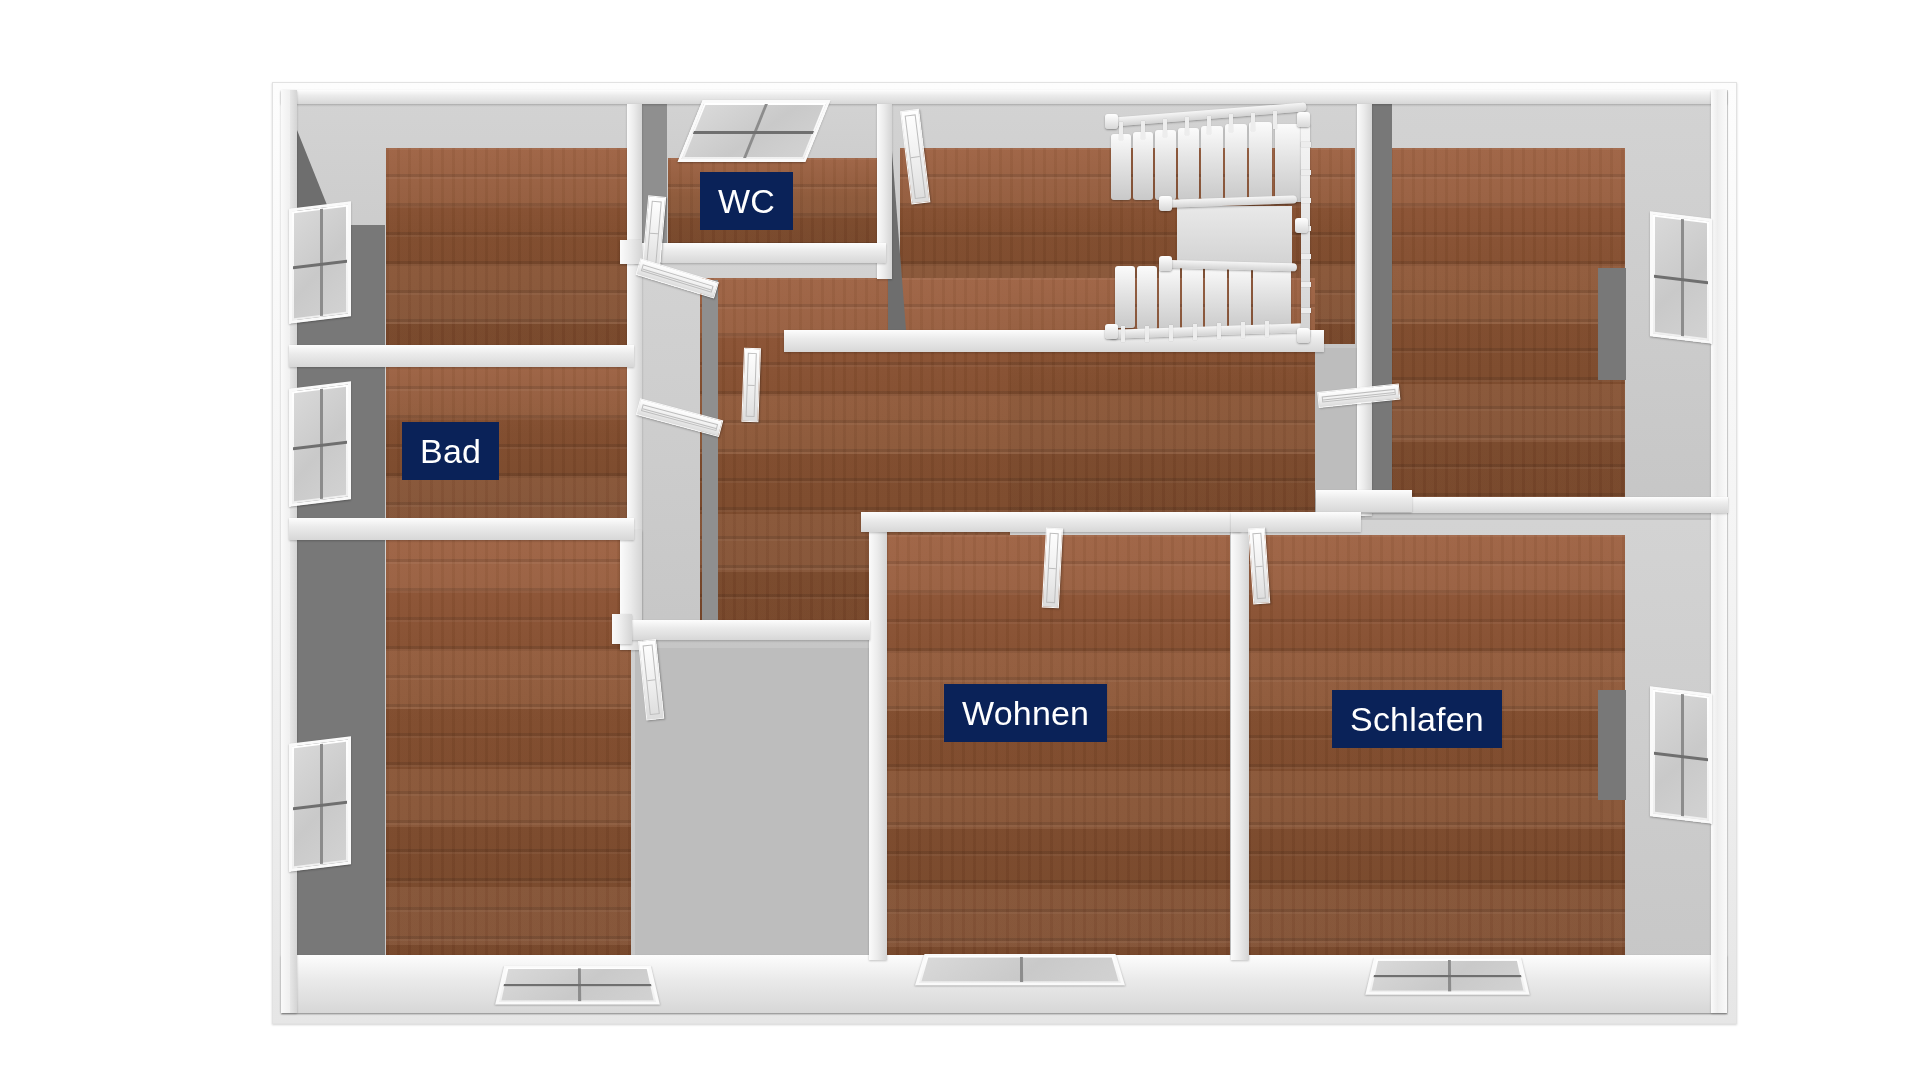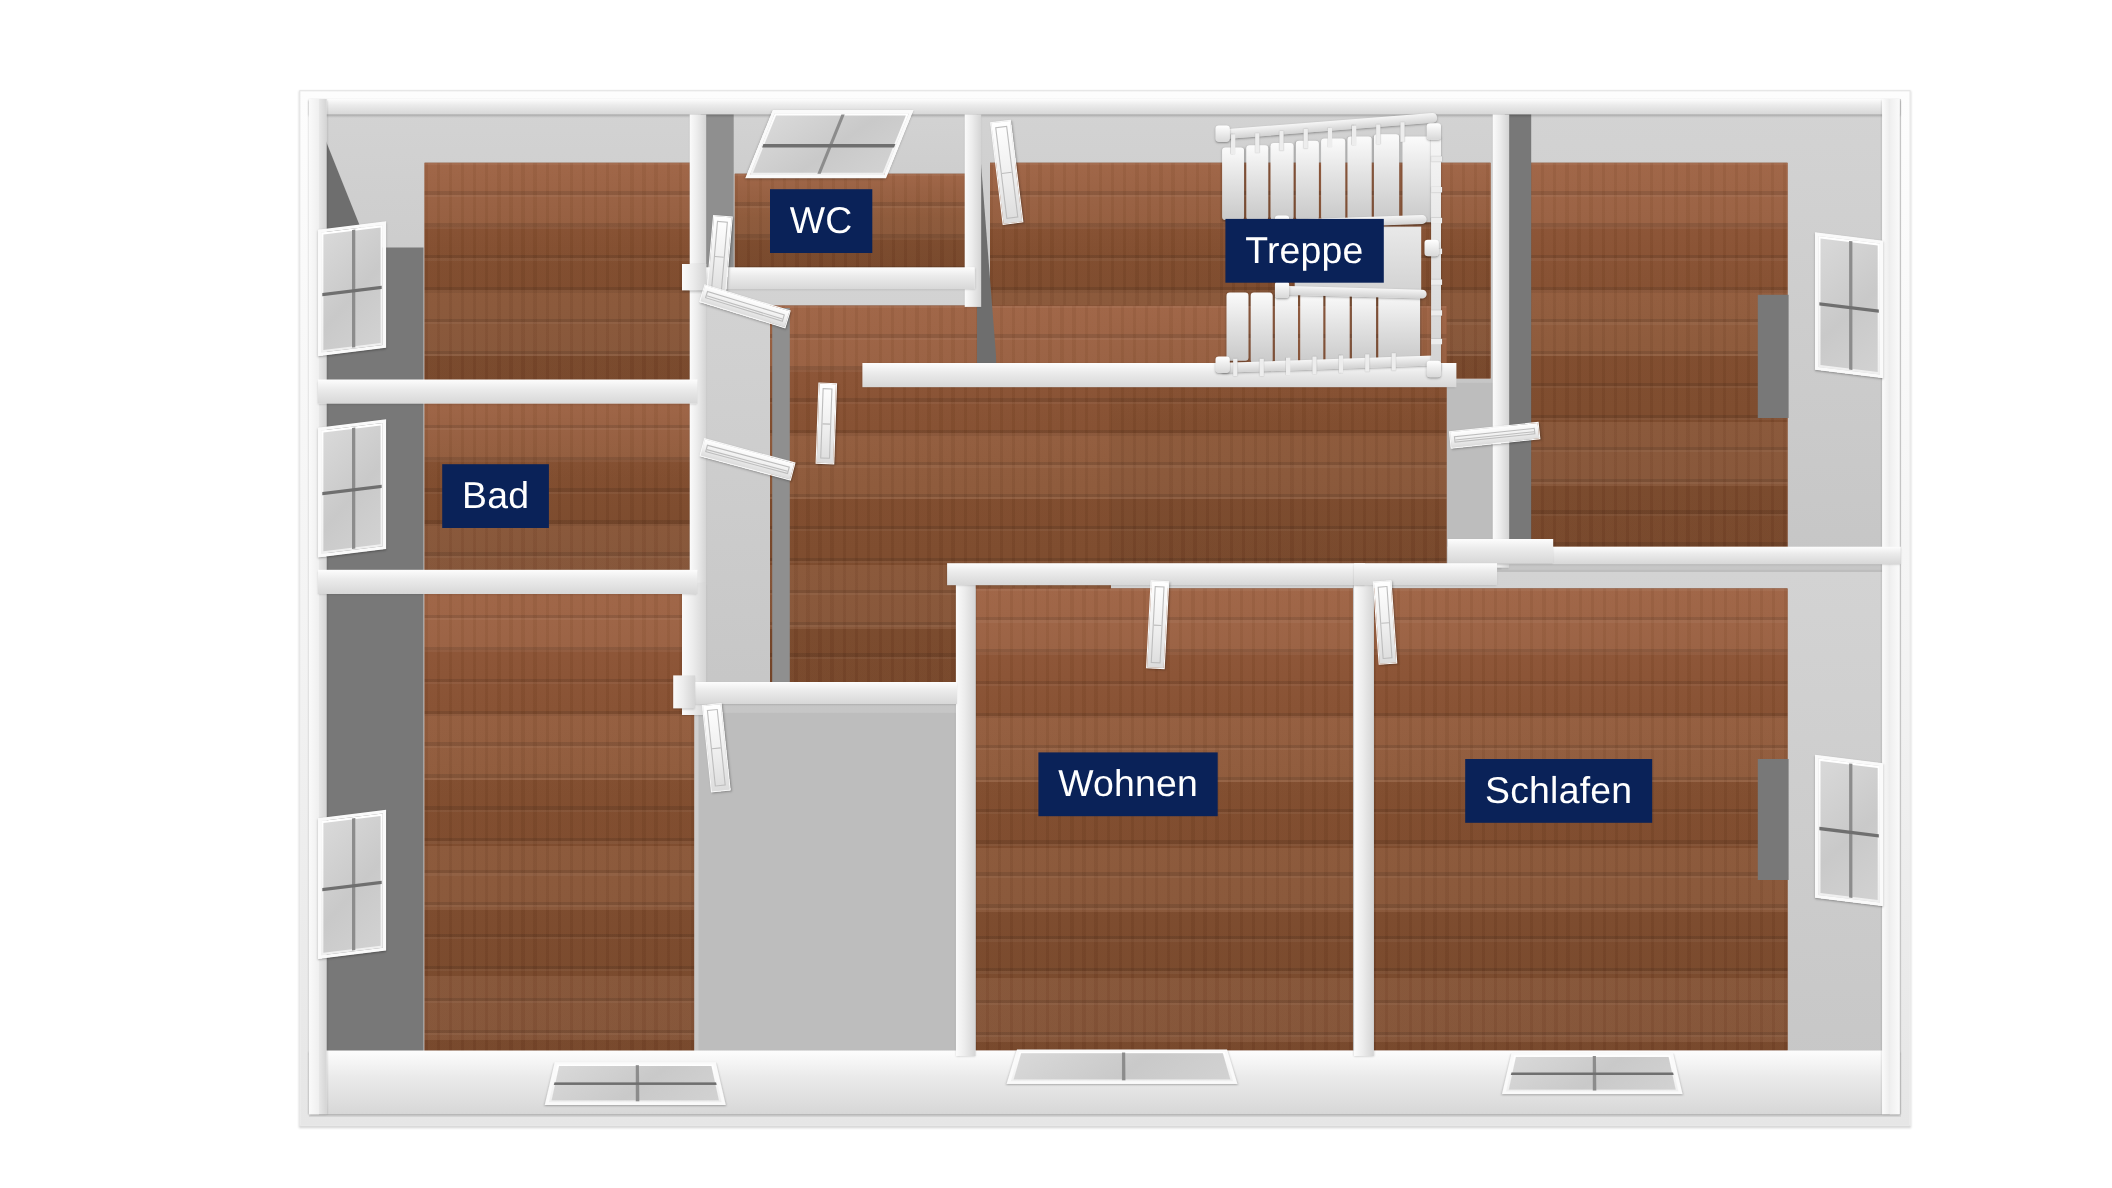--- a/index.html
+++ b/index.html
@@ -419,21 +419,20 @@
     <div class="newel" style="left:192px;top:4px;"></div>
     <div class="newel" style="left:0px;top:216px;"></div>
     <div class="newel" style="left:192px;top:220px;"></div>
     <div class="newel" style="left:190px;top:110px;"></div>
     <div class="newel" style="left:54px;top:88px;"></div>
     <div class="newel" style="left:54px;top:148px;"></div>
   </div>
 
   <div class="label" style="left:700px;top:172px;">WC</div>
 
-  <div class="label" style="left:1114px;top:199px;">Treppe</div>
 
   <div class="label" style="left:402px;top:422px;">Bad</div>
 
 
   <div class="label" style="left:1332px;top:690px;">Schlafen</div>
 
   <div class="label" style="left:944px;top:684px;">Wohnen</div>
 
 </div>
 

